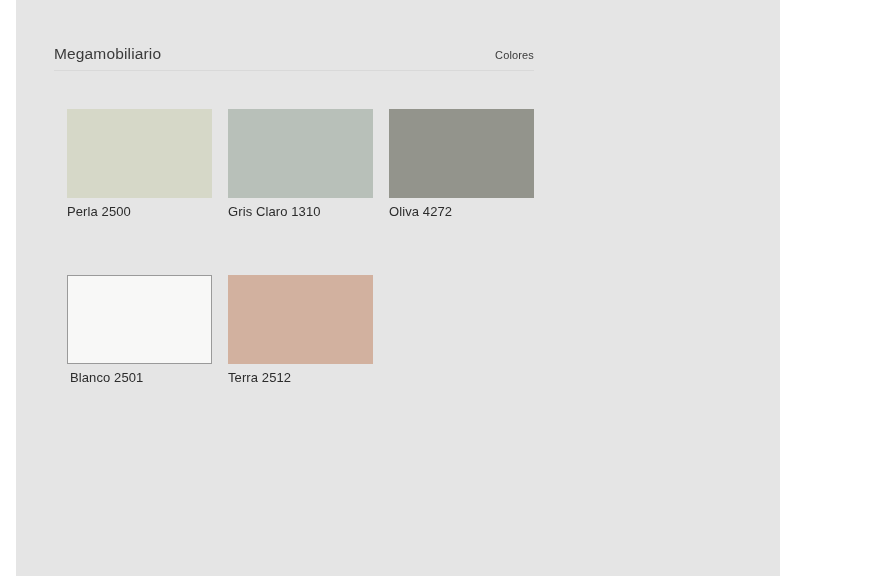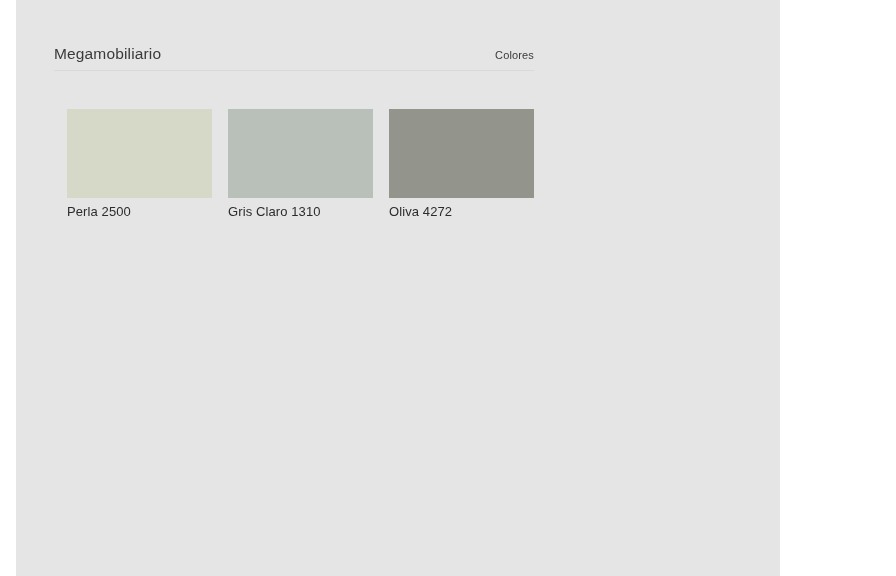--- a/index.html
+++ b/index.html
@@ -119,15 +119,25 @@
       <div class="swatch-cell">
         <div class="swatch-chip" style="background-color: rgb(184, 192, 185);"></div>
         <div class="swatch-label">Gris Claro 1310</div>
       </div>
       <div class="swatch-cell">
         <div class="swatch-chip" style="background-color: rgb(147, 148, 140);"></div>
         <div class="swatch-label">Oliva 4272</div>
       </div>
     </div>
 
+    <div class="swatch-row">
+      <div class="swatch-cell inset">
+        <div class="swatch-chip bordered" style="background-color: rgb(248, 248, 247);"></div>
+        <div class="swatch-label">Blanco 2501</div>
+      </div>
+      <div class="swatch-cell">
+        <div class="swatch-chip" style="background-color: rgb(210, 177, 159);"></div>
+        <div class="swatch-label">Terra 2512</div>
+      </div>
+    </div>
 
   </div>
 </div>
 
 </body></html>

